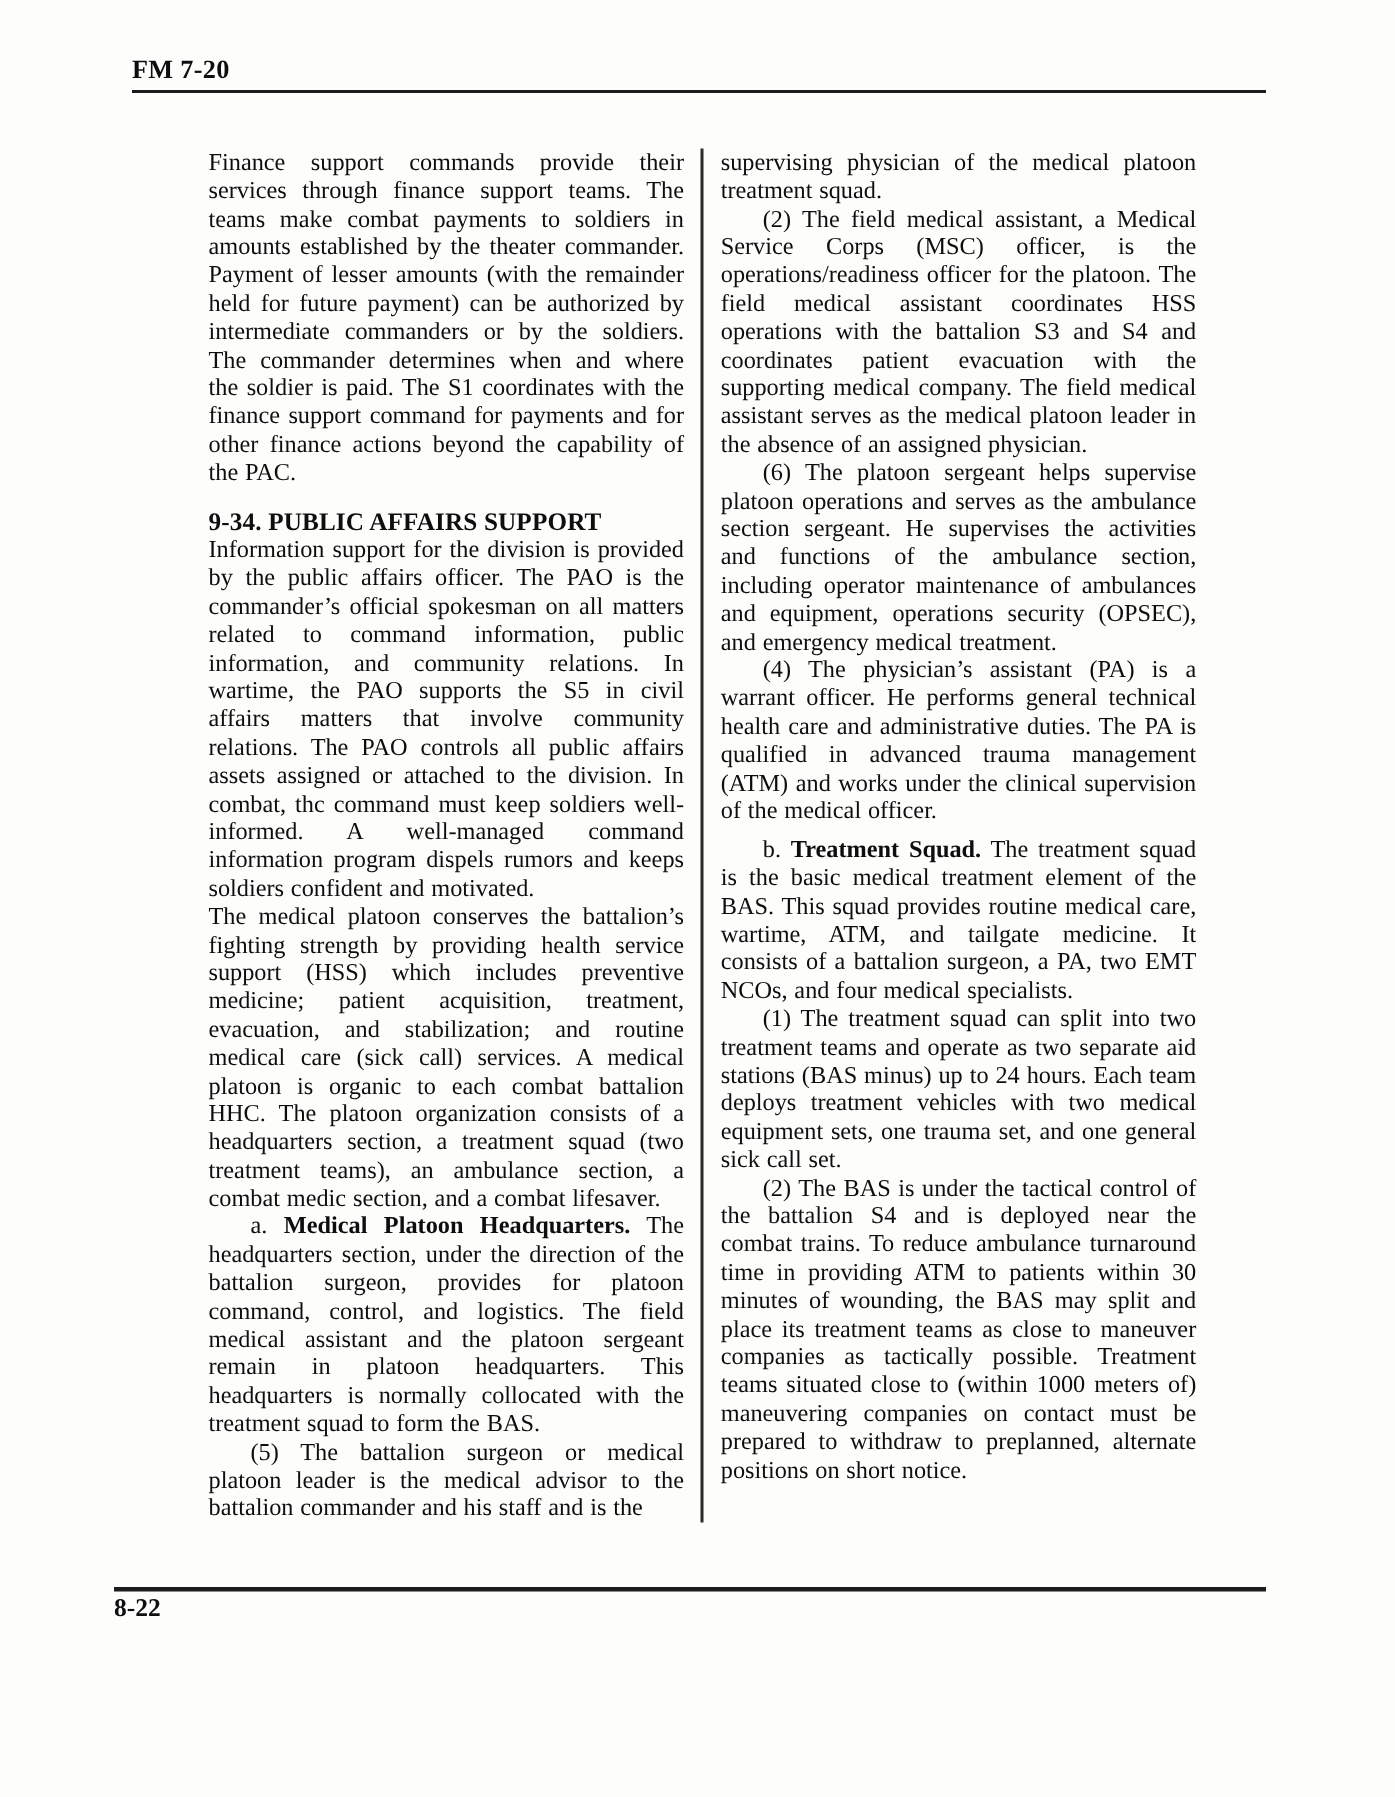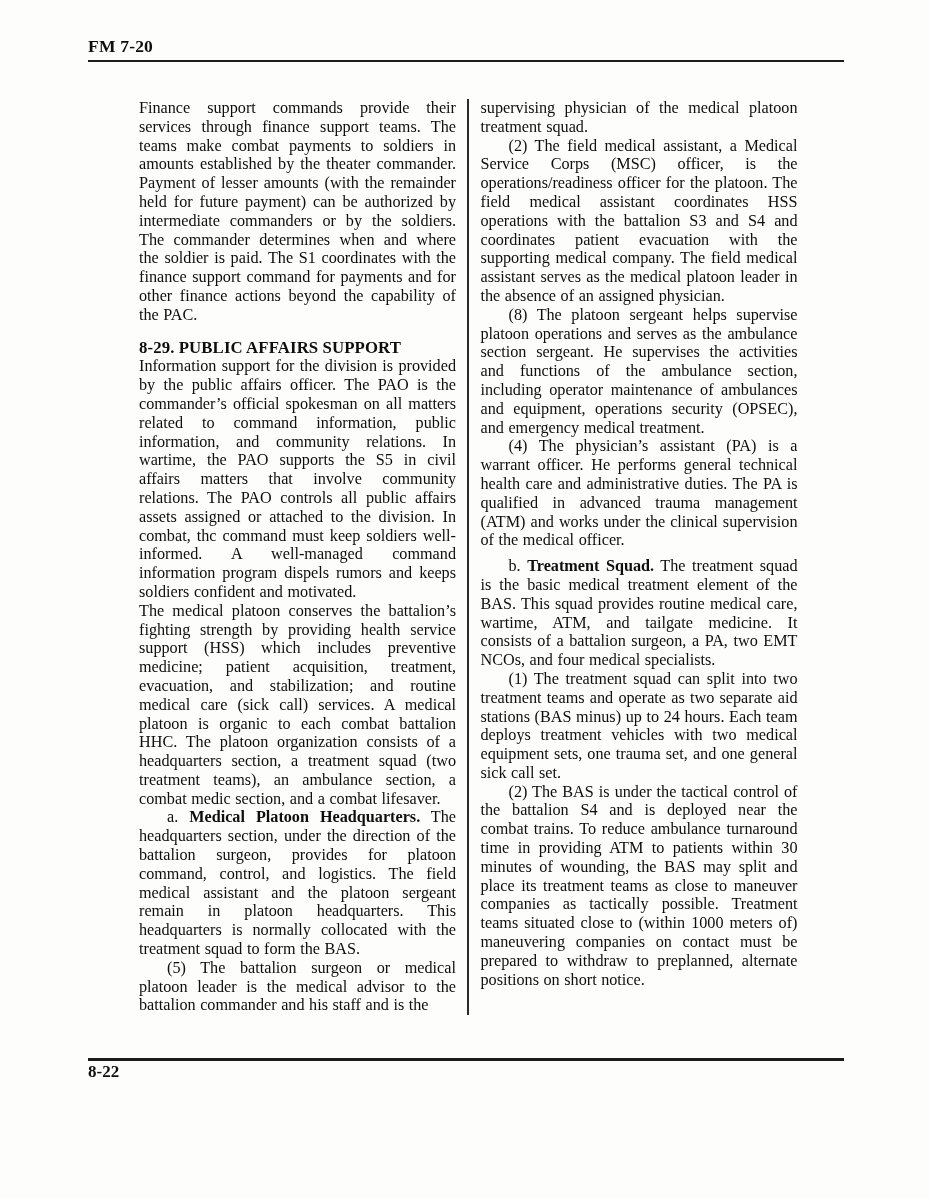--- a/index.html
+++ b/index.html
@@ -61,21 +61,21 @@
   .section-heading {
     margin: 14px 0 0 0;
     font-size: 16.8px;
     line-height: 18.8px;
     font-weight: bold;
     letter-spacing: 0.1px;
   }
   .bold { font-weight: bold; }
   .page-footer {
     position: absolute;
-    left: 88px;
+    left: 76px;
     right: 86px;
     top: 1058px;
   }
   .footer-rule {
     height: 2.5px;
     background: #1c1c1c;
   }
   .page-num {
     display: inline-block;
     font-weight: bold;
@@ -89,31 +89,31 @@
 <div class="page">
 
   <header class="page-header">
     <span class="doc-id">FM 7-20</span>
     <div class="header-rule"></div>
   </header>
 
   <main class="content">
     <div class="column" id="col-left">
         <p class="para"><span>Finance support commands provide their services through finance support teams. The teams make combat payments to soldiers in amounts established by the theater commander. Payment of lesser amounts (with the remainder held for future payment) can be authorized by intermediate commanders or by the soldiers. The commander determines when and where the soldier is paid. The S1 coordinates with the finance support command for payments and for other finance actions beyond the capability of the PAC.</span></p>
-        <h2 class="section-heading">8-29. PUBLIC AFFAIRS SUPPORT</h2>
+        <h2 class="section-heading">9-34. PUBLIC AFFAIRS SUPPORT</h2>
         <p class="para"><span>Information support for the division is provided by the public affairs officer. The PAO is the commander’s official spokesman on all matters related to command information, public information, and community relations. In wartime, the PAO supports the S5 in civil affairs matters that involve community relations. The PAO controls all public affairs assets assigned or attached to the division. In combat, thc command must keep soldiers well-informed. A well-managed command information program dispels rumors and keeps soldiers confident and motivated.</span></p>
         <p class="para"><span>The medical platoon conserves the battalion’s fighting strength by providing health service support (HSS) which includes preventive medicine; patient acquisition, treatment, evacuation, and stabilization; and routine medical care (sick call) services. A medical platoon is organic to each combat battalion HHC. The platoon organization consists of a headquarters section, a treatment squad (two treatment teams), an ambulance section, a combat medic section, and a combat lifesaver.</span></p>
         <p class="para indent"><span>a. </span><span class="bold">Medical Platoon Headquarters.</span><span> The headquarters section, under the direction of the battalion surgeon, provides for platoon command, control, and logistics. The field medical assistant and the platoon sergeant remain in platoon headquarters. This headquarters is normally collocated with the treatment squad to form the BAS.</span></p>
         <p class="para indent"><span>(5) The battalion surgeon or medical platoon leader is the medical advisor to the battalion commander and his staff and is the</span></p>
       </div>
     <div class="divider"></div>
     <div class="column" id="col-right">
         <p class="para"><span>supervising physician of the medical platoon treatment squad.</span></p>
         <p class="para indent"><span>(2) The field medical assistant, a Medical Service Corps (MSC) officer, is the operations/readiness officer for the platoon. The field medical assistant coordinates HSS operations with the battalion S3 and S4 and coordinates patient evacuation with the supporting medical company. The field medical assistant serves as the medical platoon leader in the absence of an assigned physician.</span></p>
-        <p class="para indent"><span>(8) The platoon sergeant helps supervise platoon operations and serves as the ambulance section sergeant. He supervises the activities and functions of the ambulance section, including operator maintenance of ambulances and equipment, operations security (OPSEC), and emergency medical treatment.</span></p>
+        <p class="para indent"><span>(6) The platoon sergeant helps supervise platoon operations and serves as the ambulance section sergeant. He supervises the activities and functions of the ambulance section, including operator maintenance of ambulances and equipment, operations security (OPSEC), and emergency medical treatment.</span></p>
         <p class="para indent"><span>(4) The physician’s assistant (PA) is a warrant officer. He performs general technical health care and administrative duties. The PA is qualified in advanced trauma management (ATM) and works under the clinical supervision of the medical officer.</span></p>
         <p class="para indent space-before"><span>b. </span><span class="bold">Treatment Squad.</span><span> The treatment squad is the basic medical treatment element of the BAS. This squad provides routine medical care, wartime, ATM, and tailgate medicine. It consists of a battalion surgeon, a PA, two EMT NCOs, and four medical specialists.</span></p>
         <p class="para indent"><span>(1) The treatment squad can split into two treatment teams and operate as two separate aid stations (BAS minus) up to 24 hours. Each team deploys treatment vehicles with two medical equipment sets, one trauma set, and one general sick call set.</span></p>
         <p class="para indent"><span>(2) The BAS is under the tactical control of the battalion S4 and is deployed near the combat trains. To reduce ambulance turnaround time in providing ATM to patients within 30 minutes of wounding, the BAS may split and place its treatment teams as close to maneuver companies as tactically possible. Treatment teams situated close to (within 1000 meters of) maneuvering companies on contact must be prepared to withdraw to preplanned, alternate positions on short notice.</span></p>
       </div>
   </main>
 
   <footer class="page-footer">
     <div class="footer-rule"></div>
     <span class="page-num">8-22</span>

